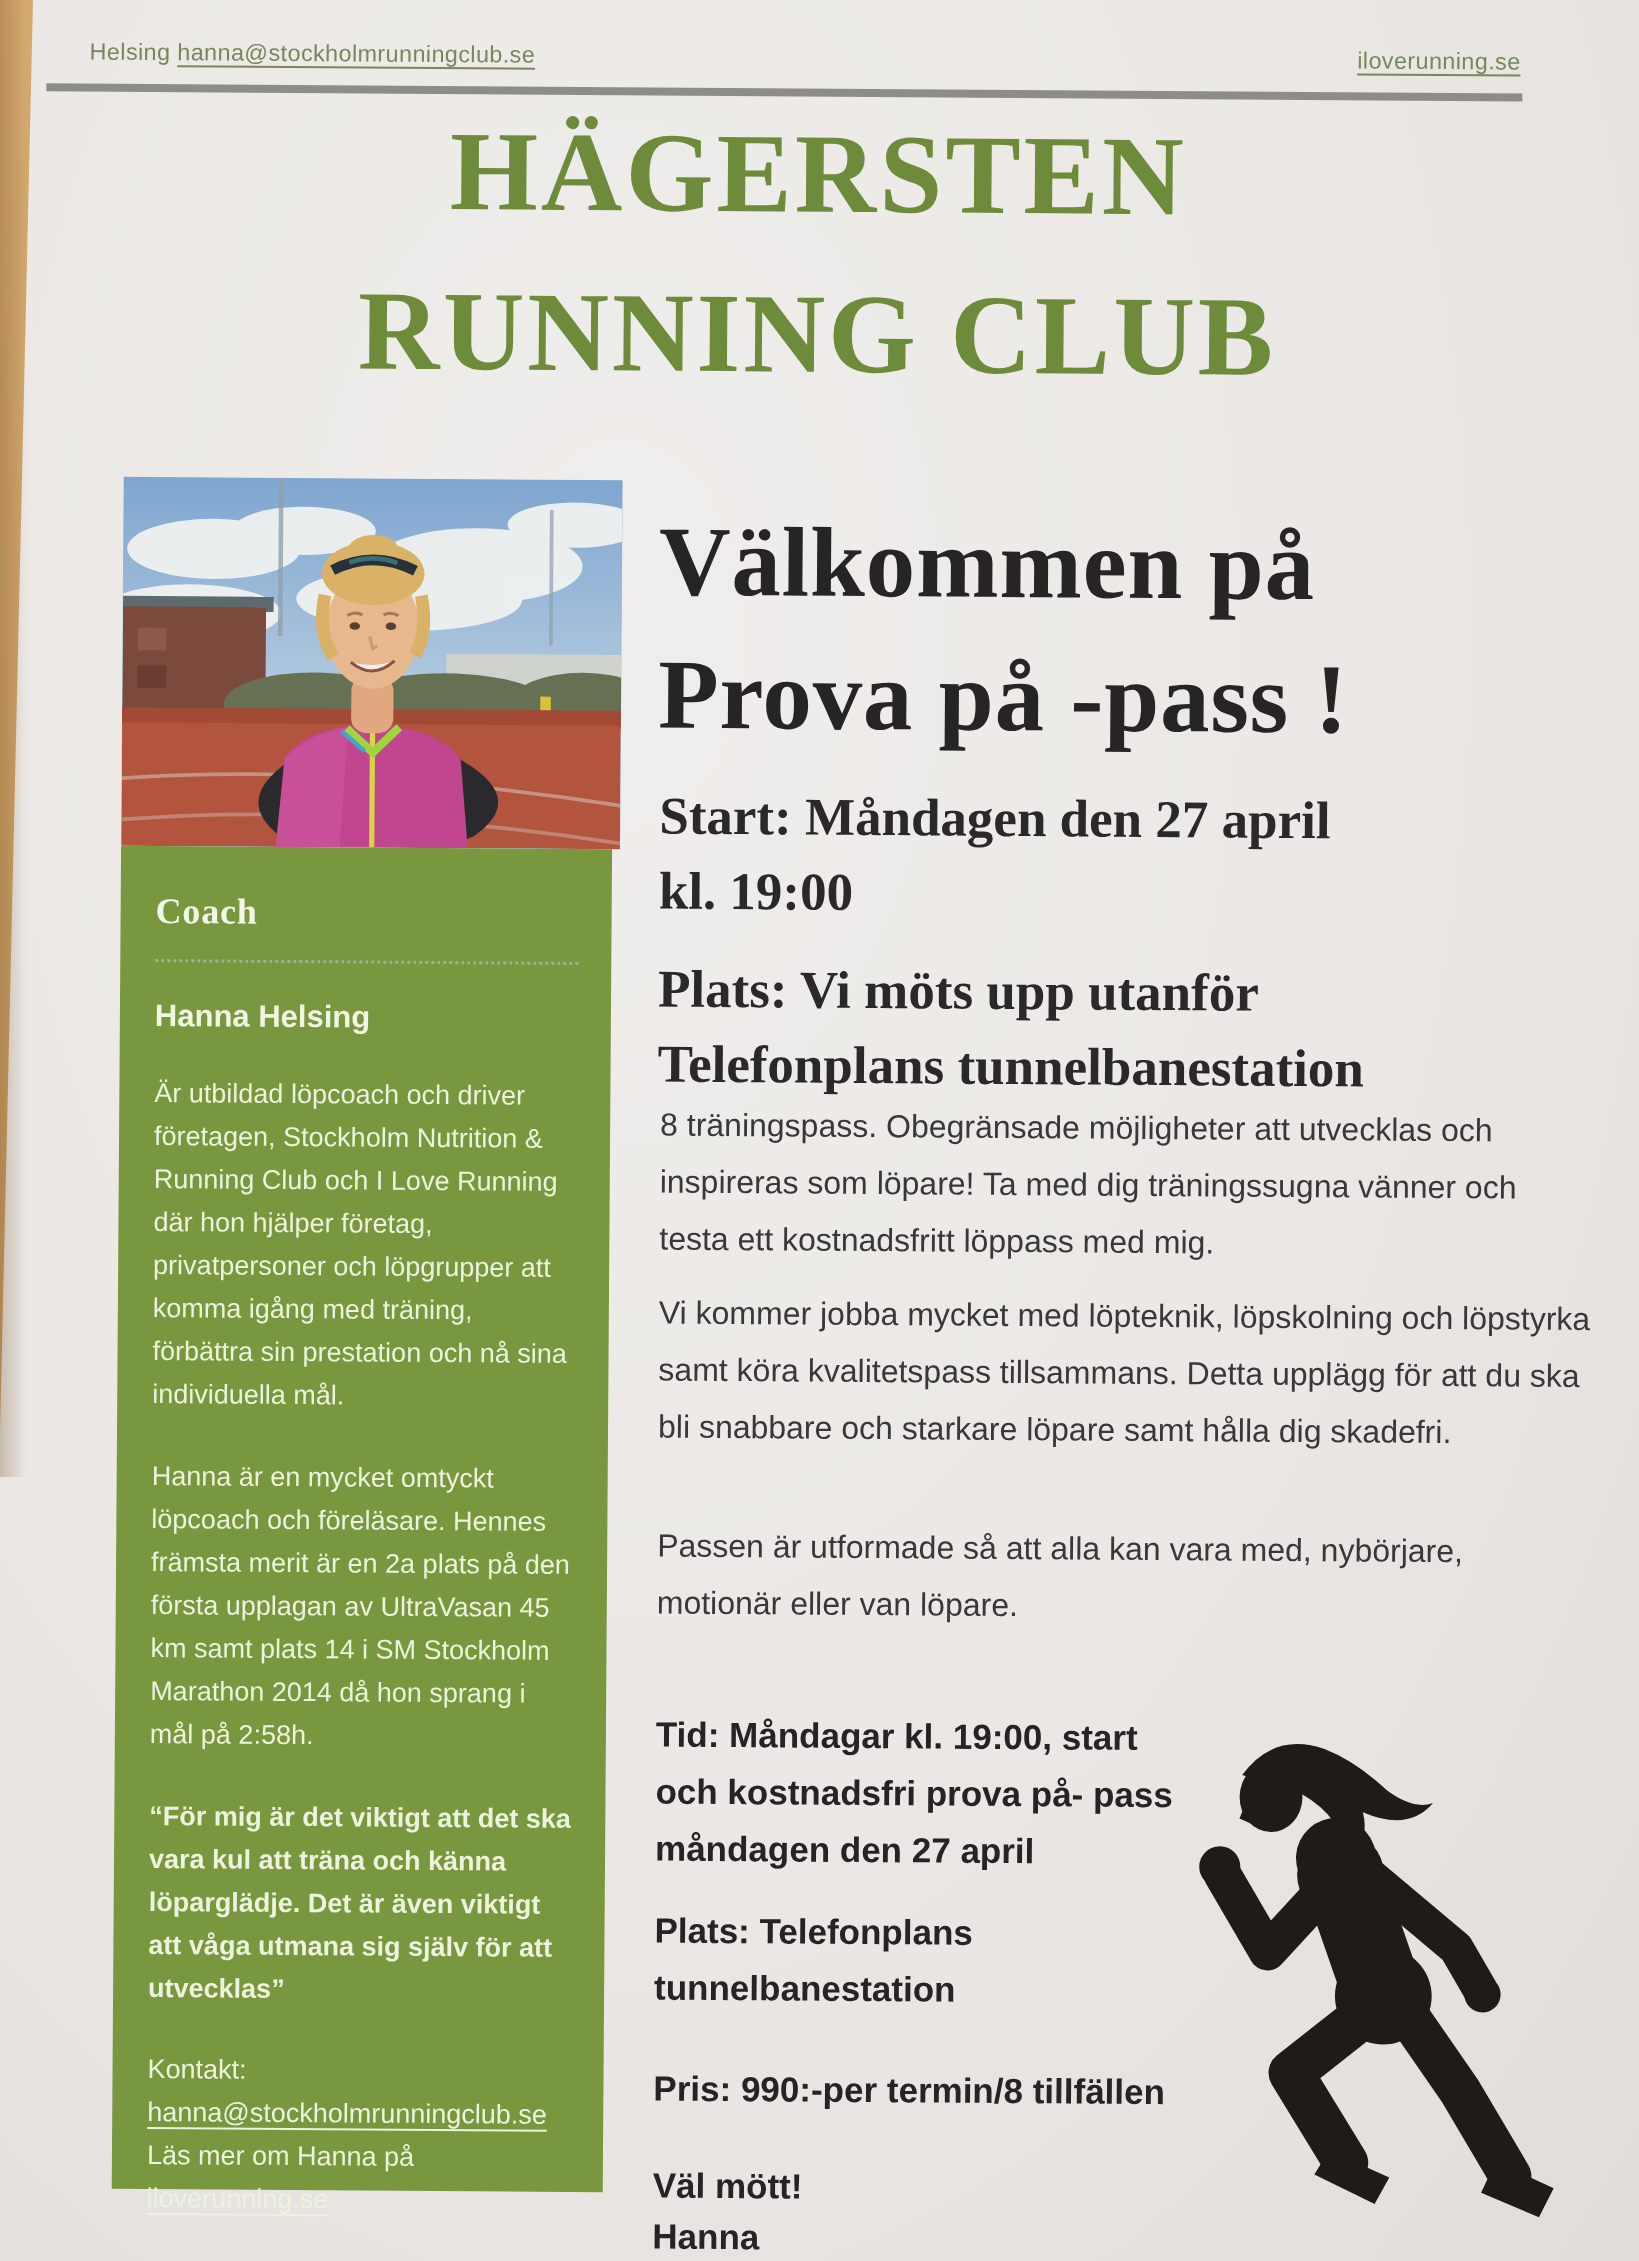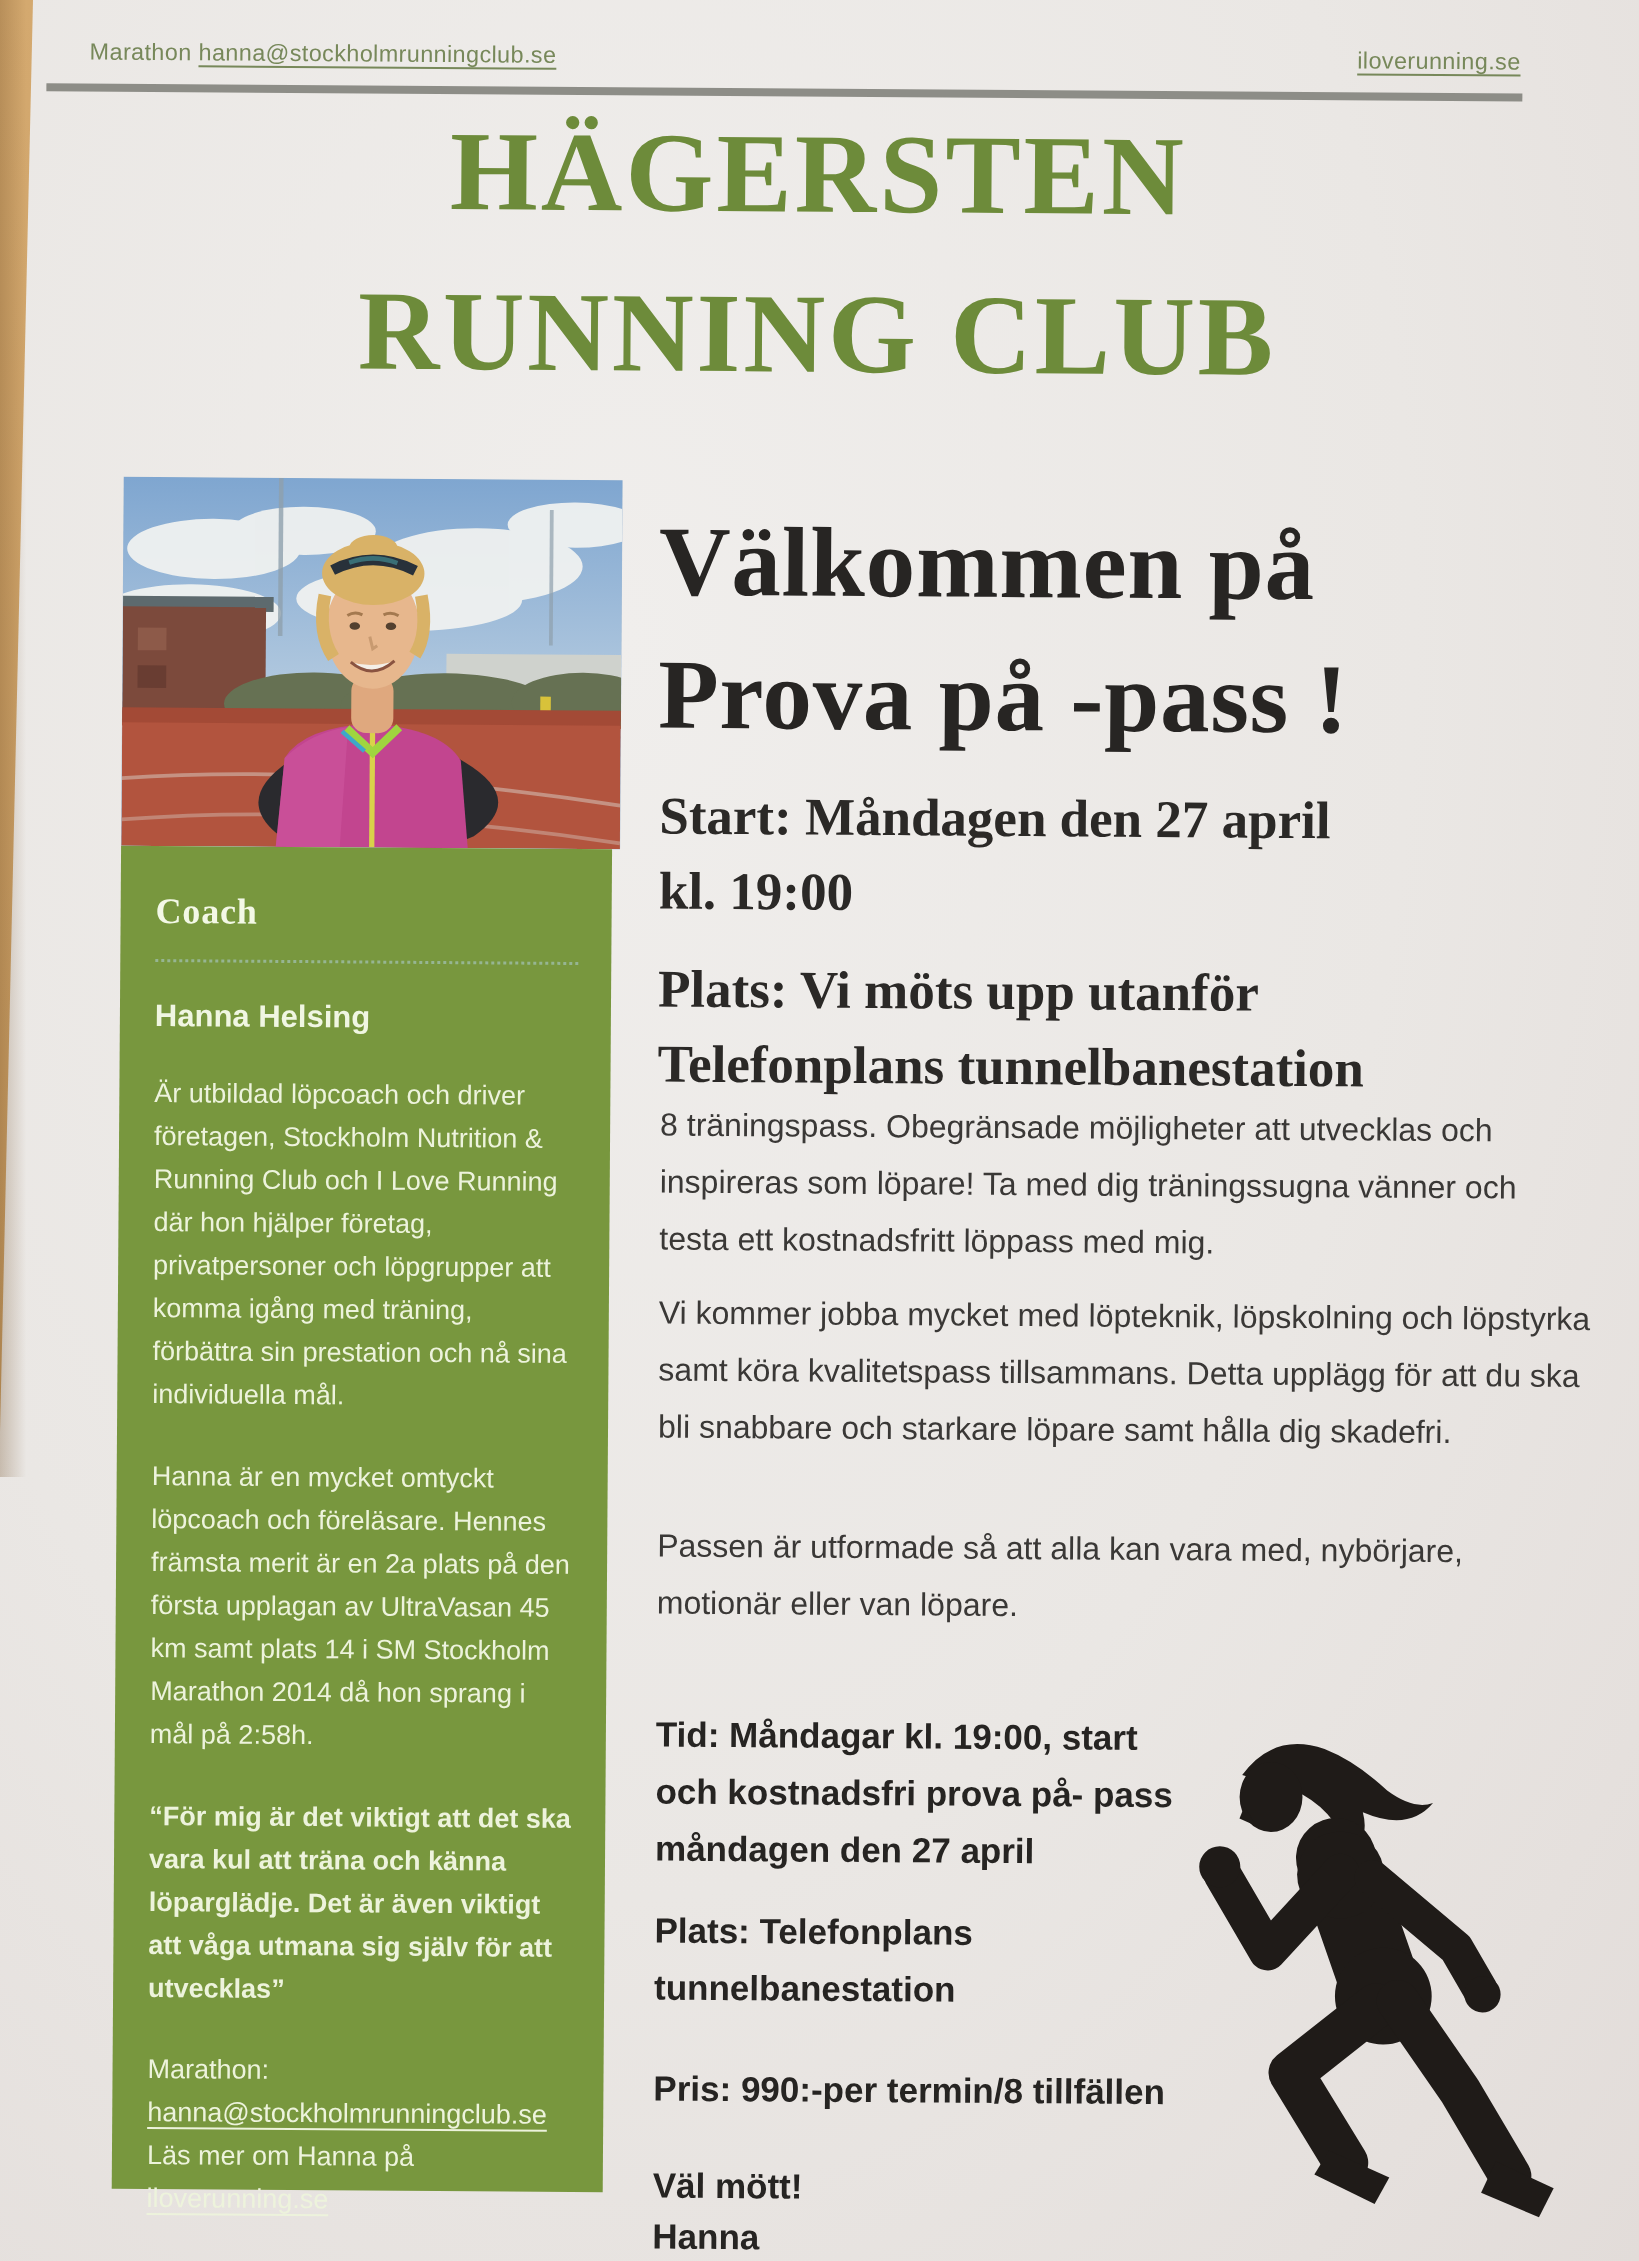--- a/index.html
+++ b/index.html
@@ -82,21 +82,21 @@
 </head>
 <body>
 
 <div class="paper"></div>
 <div class="paper-edge"></div>
 
 <div class="content">
 
   <div class="topbar">
     <div>
-      <span>Marathon</span>
+      <span>Helsing</span>
       <span class="u">hanna@stockholmrunningclub.se</span>
     </div>
     <div class="u">iloverunning.se</div>
   </div>
   <div class="rule"></div>
 
   <h1 class="title">
     <span>HÄGERSTEN</span><br>
     <span>RUNNING CLUB</span>
   </h1>
@@ -164,21 +164,21 @@
   </div>
 
   <aside class="sidebar">
     <h2>Coach</h2>
     <div class="divider"></div>
     <p class="name">Hanna Helsing</p>
     <p>Är utbildad löpcoach och driver företagen, Stockholm Nutrition &amp; Running Club och I Love Running där hon hjälper företag, privatpersoner och löpgrupper att komma igång med träning, förbättra sin prestation och nå sina individuella mål.</p>
     <p>Hanna är en mycket omtyckt löpcoach och föreläsare. Hennes främsta merit är en 2a plats på den första upplagan av UltraVasan 45 km samt plats 14 i SM Stockholm Marathon 2014 då hon sprang i mål på 2:58h.</p>
     <p class="quote">“För mig är det viktigt att det ska vara kul att träna och känna löparglädje. Det är även viktigt att våga utmana sig själv för att utvecklas”</p>
     <p class="contact">
-      <span>Marathon:</span><br>
+      <span>Kontakt:</span><br>
       <span class="lnk">hanna@stockholmrunningclub.se</span><br>
       <span>Läs mer om Hanna på</span><br>
       <span class="lnk">iloverunning.se</span>
     </p>
   </aside>
 
   <h2 class="welcome">
     <span>Välkommen på</span><br>
     <span>Prova på -pass !</span>
   </h2>

